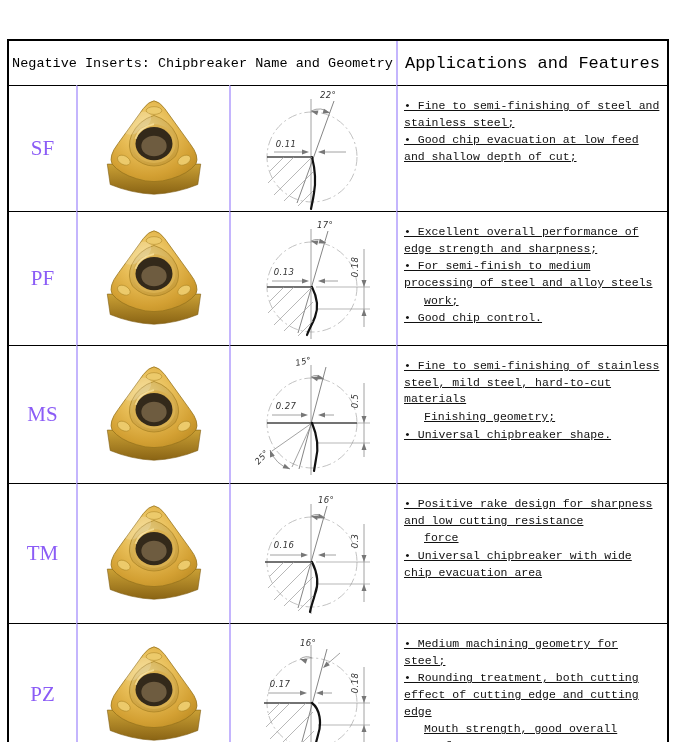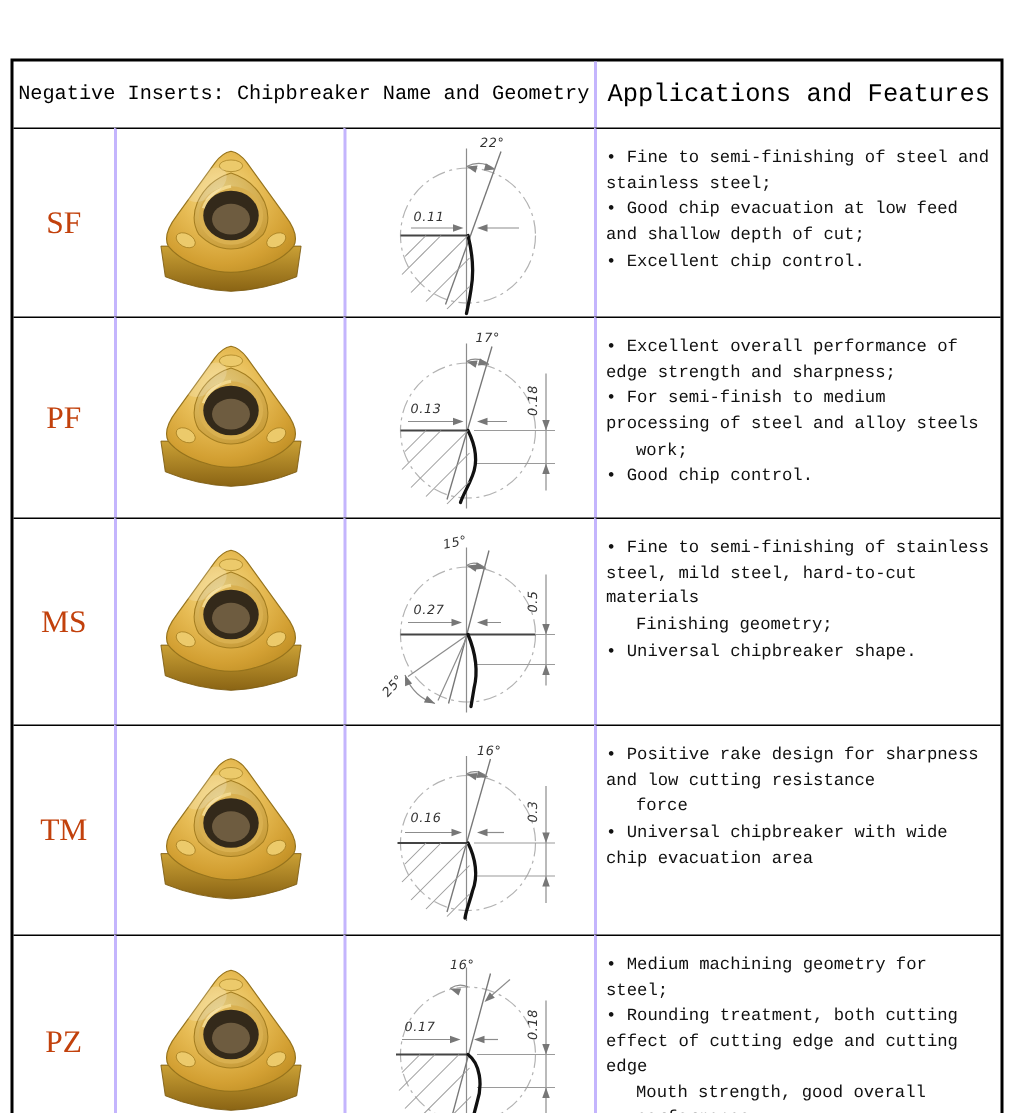--- a/index.html
+++ b/index.html
@@ -10,24 +10,24 @@
        grid-template-rows:44px 126px 134px 138px 140px 142px;
        width:100%;height:100%;box-sizing:border-box;background:#fff;margin-top:32px;}
   .cell{box-sizing:border-box;overflow:hidden;}
   .bl{border-left:2px solid #c4b5fd;}
   .bt{border-top:1px solid #000;}
   .hleft{grid-column:1/4;display:flex;align-items:center;justify-content:center;
          font:13.5px "Liberation Mono",monospace;color:#000;}
   .hright{grid-column:4/5;display:flex;align-items:center;justify-content:center;
           font:17px "Liberation Mono",monospace;color:#000;}
   .code{display:flex;align-items:center;justify-content:center;
-        font:21px "Liberation Serif",serif;color:#c2410c;}
+        font:21px "Liberation Serif",serif;color:#8b5cf6;}
   .imgcell,.dwgcell{display:flex;align-items:center;justify-content:center;text-decoration:underline;}
   .features{padding:12px 2px 4px 6px;font:11.5px/1.45 "Liberation Mono",monospace;color:#111;}
-  .feat{margin:0 0 1px 0;}
+  .feat{margin:0 0 1px 0;text-decoration:underline;}
   .sub{padding-left:20px;}
   
   .phantom{fill:none;stroke:#b3b3b3;stroke-width:.8;stroke-dasharray:9 3 2 3;}
   .cl{stroke:#8c8c8c;stroke-width:.8;}
   .slant{stroke:#777;stroke-width:.9;}
   .dim{stroke:#8c8c8c;stroke-width:.8;fill:none;}
   .face{stroke:#444;stroke-width:1.3;}
   .edge{stroke:#111;stroke-width:2.2;fill:none;stroke-linecap:round;}
   .h{stroke:#9a9a9a;stroke-width:.7;}
   .lbl{font:italic 8.5px "DejaVu Sans",sans-serif;fill:#333;letter-spacing:.4px;}
@@ -95,21 +95,20 @@
         <line class="h" x1="36" y1="84" x2="50" y2="70"></line>
         <line class="h" x1="34" y1="96" x2="60" y2="70"></line>
         <line class="h" x1="40" y1="108" x2="78" y2="70"></line>
         <line class="h" x1="50" y1="114" x2="79" y2="85"></line>
         <line class="h" x1="64" y1="119" x2="79" y2="104"></line>
       </svg>
     </div>
     <div class="cell features bl bt">
       <div class="feat">• Fine to semi-finishing of steel and stainless steel;</div>
       <div class="feat">• Good chip evacuation at low feed and shallow depth of cut;</div>
-      <div class="feat">• Excellent chip control.</div>
     </div>
 
     <div class="cell code bt">PF</div>
     <div class="cell imgcell bl bt">
       <svg width="146" height="117" viewBox="0 0 150 120">
           <use href="#insert-gfx"></use>
         </svg>
     </div>
     <div class="cell dwgcell bl bt">
       <svg width="160" height="124" viewBox="0 0 160 124">

